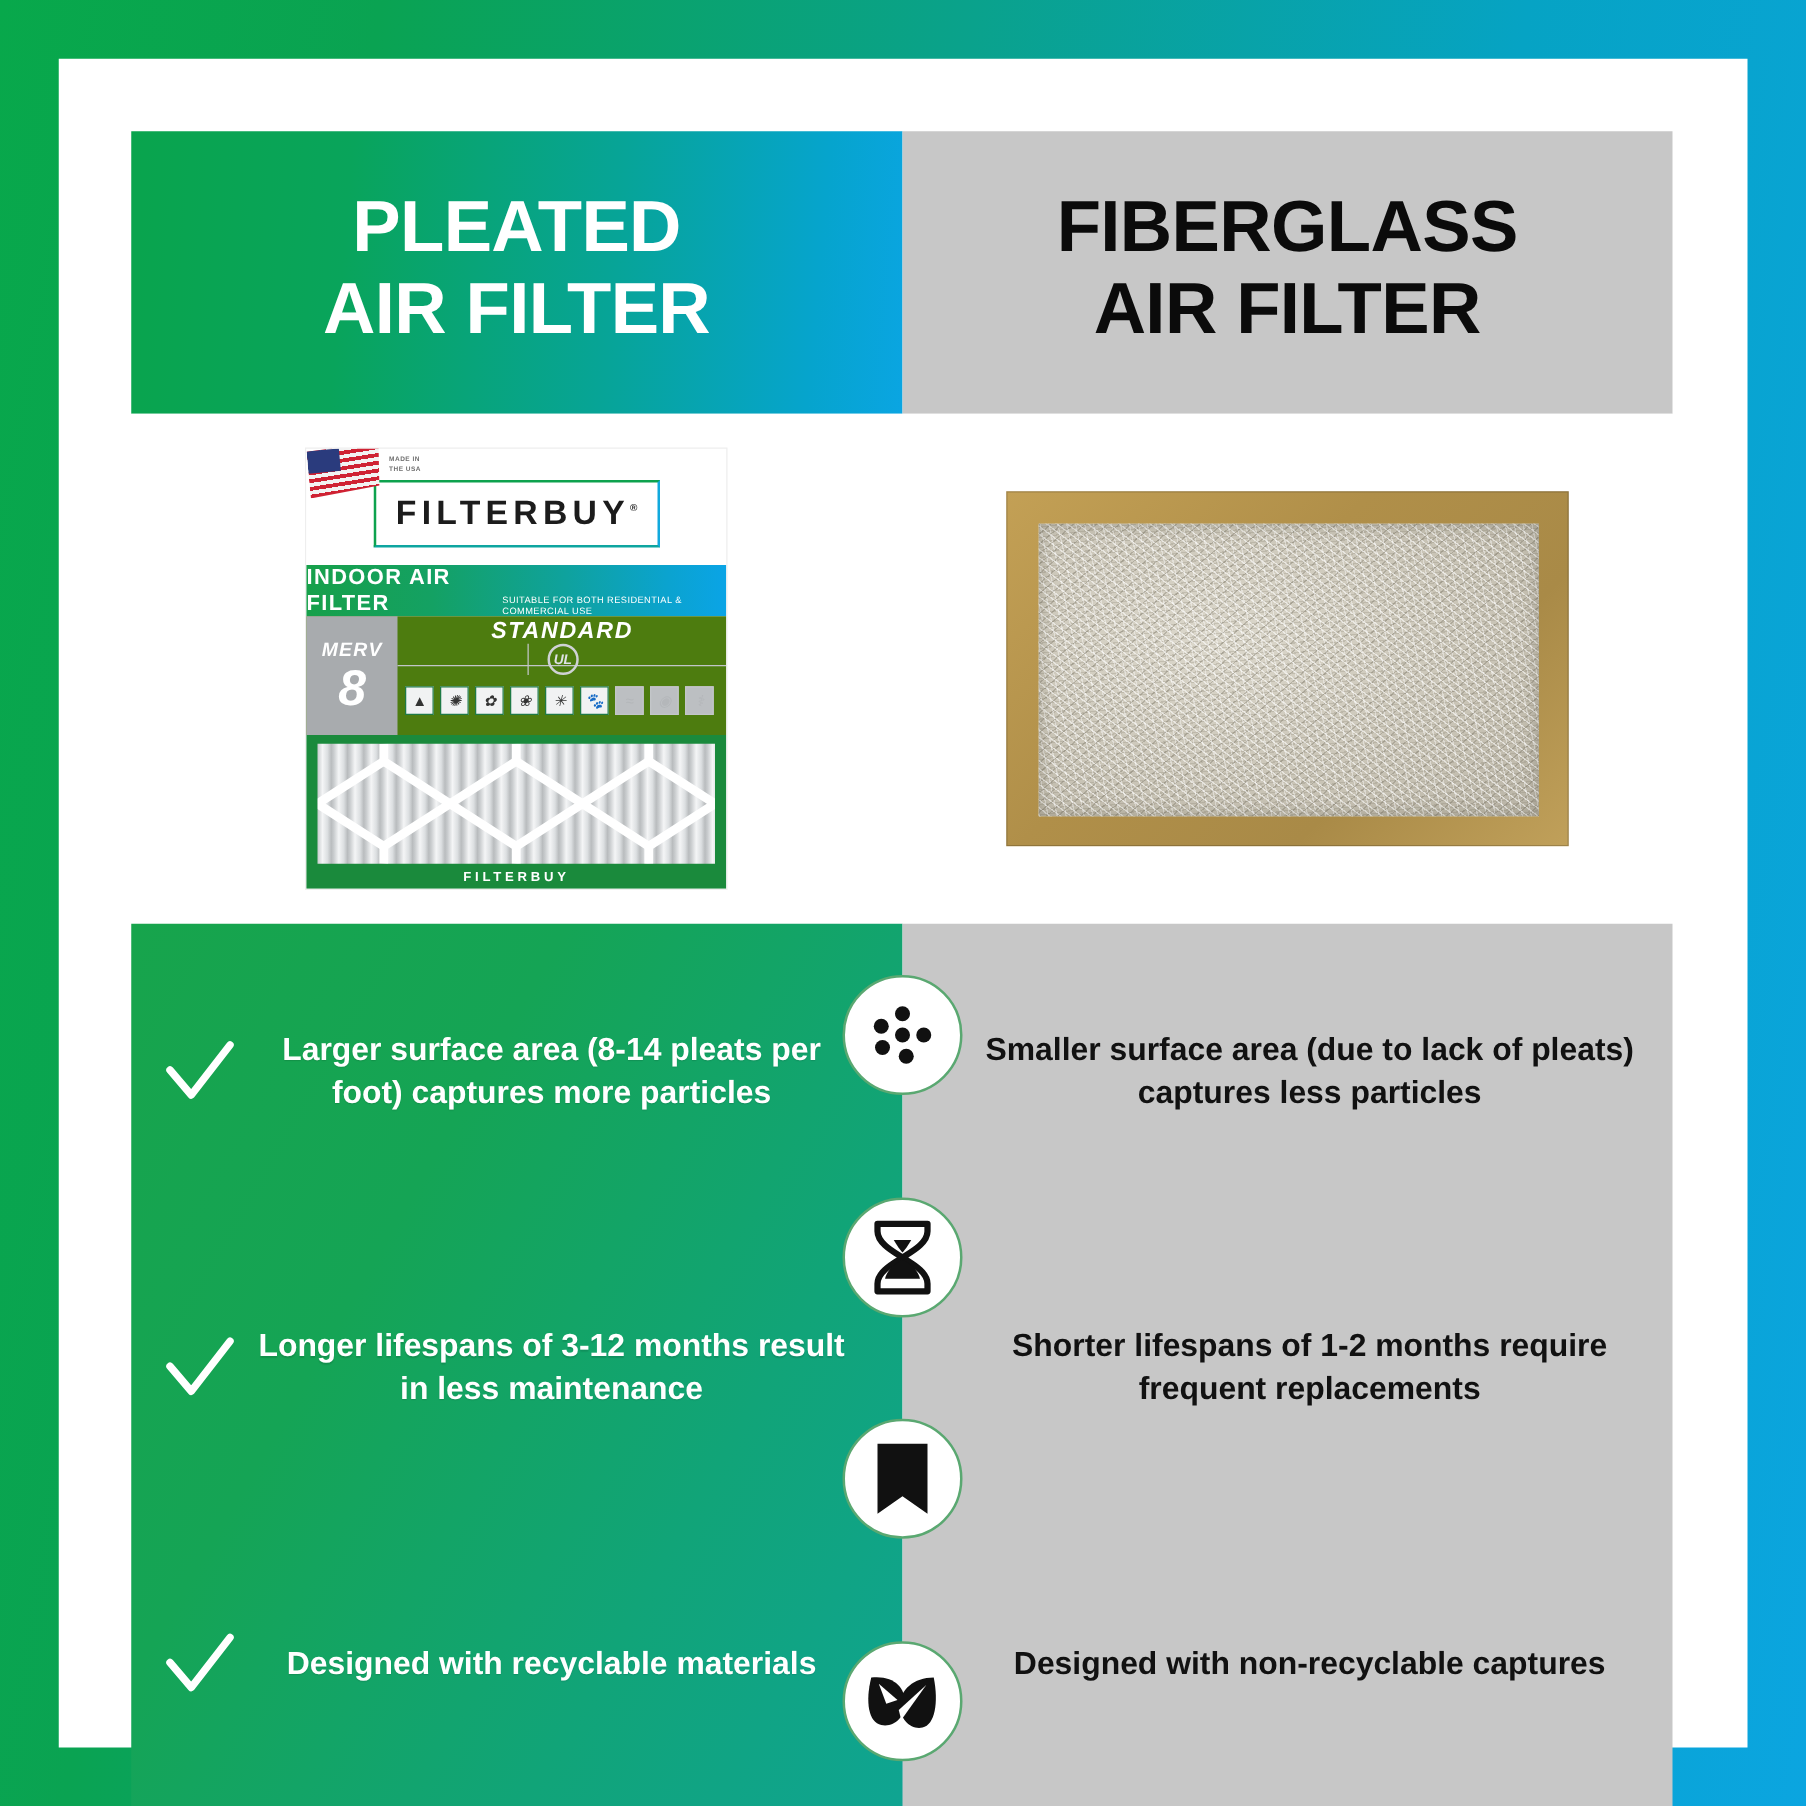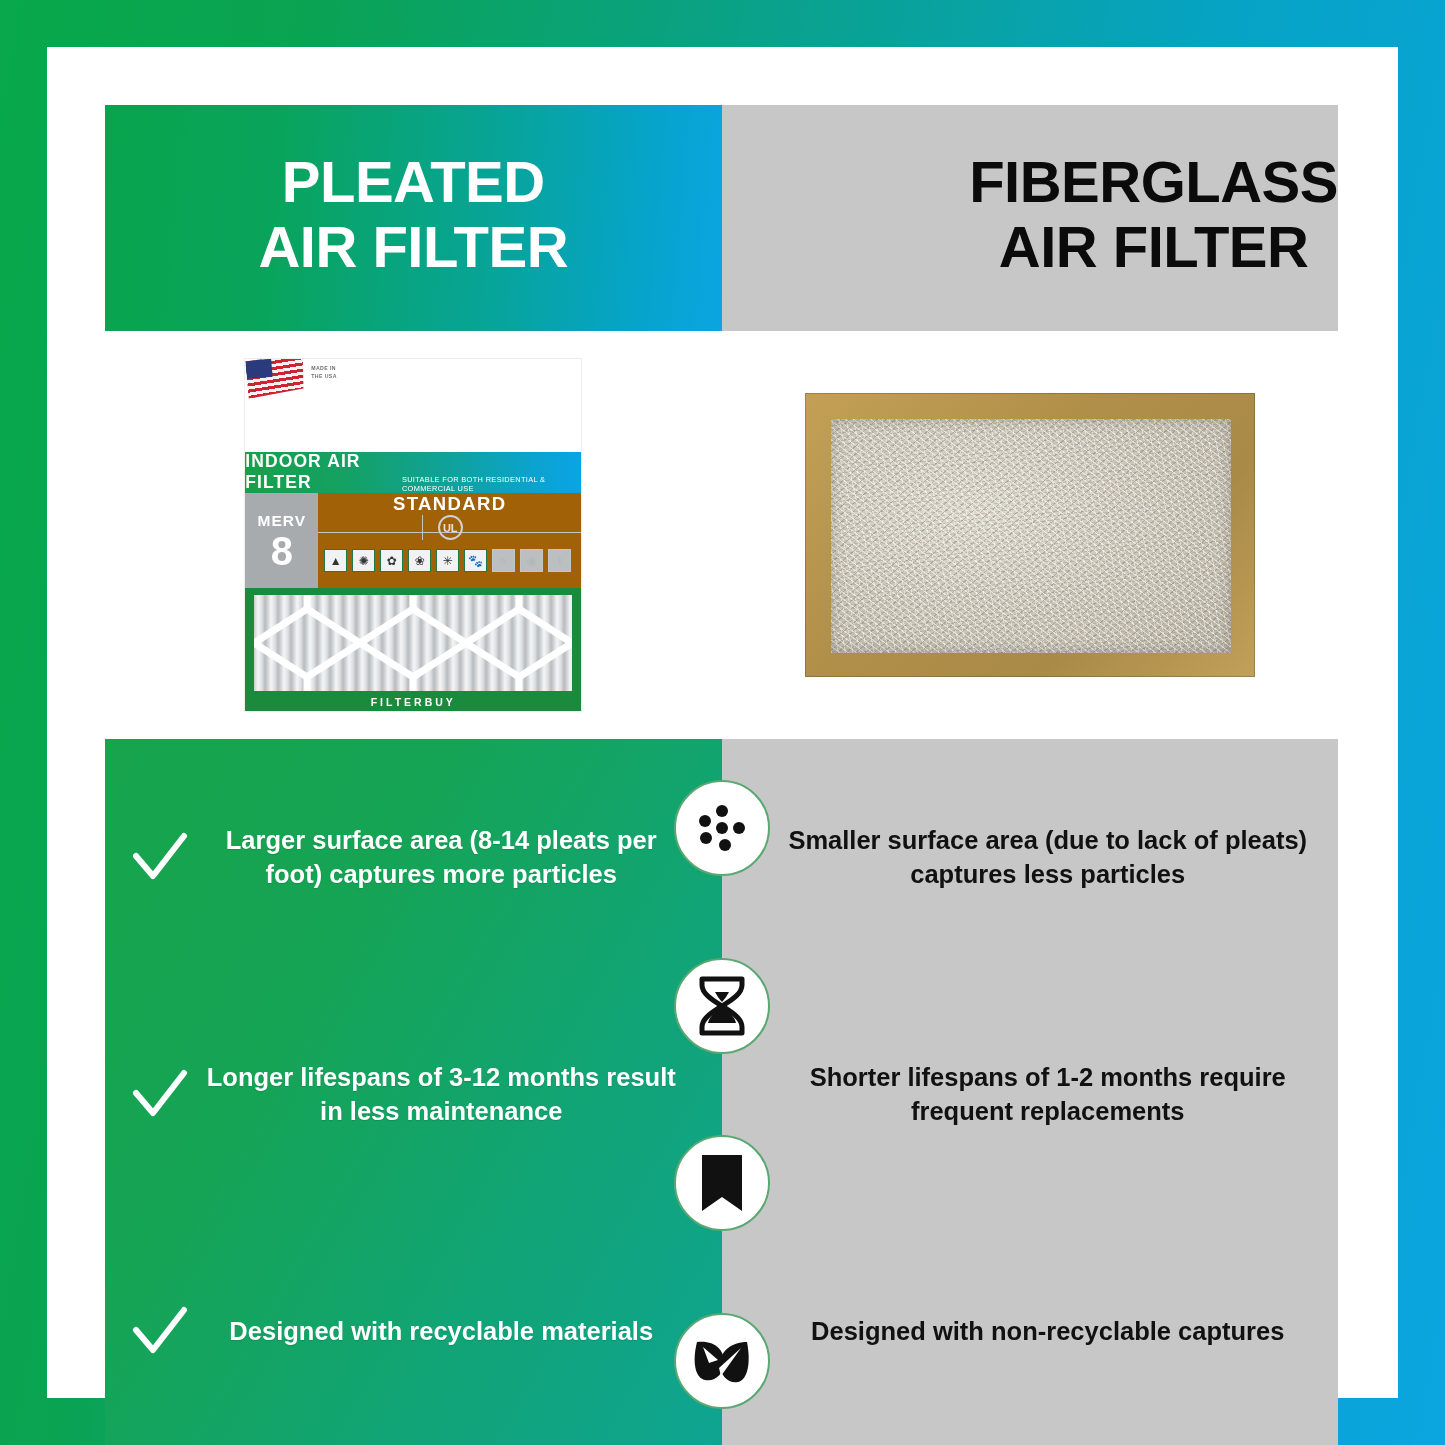--- a/index.html
+++ b/index.html
@@ -48,21 +48,21 @@
     display: flex;
     align-items: center;
     justify-content: center;
     padding-bottom: 6px;
   }
   .header-fiberglass {
     width: 50%;
     background: #c7c7c7;
     display: flex;
     align-items: center;
-    justify-content: flex-end;
+    justify-content: center;
     padding-bottom: 6px;
   }
   .header-title {
     font-size: 58px;
     font-weight: bold;
     line-height: 1.12;
     text-align: center;
     letter-spacing: -0.5px;
     white-space: pre-line;
   }
@@ -169,22 +169,23 @@
     letter-spacing: 1.1px;
   }
   .pkg-band-sub {
     font-size: 7.4px;
     font-weight: normal;
     color: #ffffff;
     letter-spacing: 0.35px;
   }
   .pkg-mid {
     height: 95px;
-    background: #a16207;
-    display: flex;
+    background: #4d7c0f;
+    display: flex;
+    font-style: italic;
   }
   .pkg-merv {
     width: 73px;
     background: #a8abae;
     display: flex;
     flex-direction: column;
     align-items: center;
     justify-content: center;
     color: #ffffff;
   }
@@ -414,20 +415,23 @@
 
       <div class="products">
 
         <div class="product-cell">
           <div class="pkg">
 
             <div class="pkg-top">
               <div class="pkg-flag"></div>
               <div class="pkg-madein">MADE IN
 THE USA</div>
+              <div class="pkg-logo-box">
+                <div class="pkg-logo"><span>FILTERBUY</span><sup>®</sup></div>
+              </div>
             </div>
 
             <div class="pkg-band">
               <div class="pkg-band-main">INDOOR AIR FILTER</div>
               <div class="pkg-band-sub">SUITABLE FOR BOTH RESIDENTIAL &amp; COMMERCIAL USE</div>
             </div>
 
             <div class="pkg-mid">
               <div class="pkg-merv">
                 <div class="pkg-merv-label">MERV</div>

